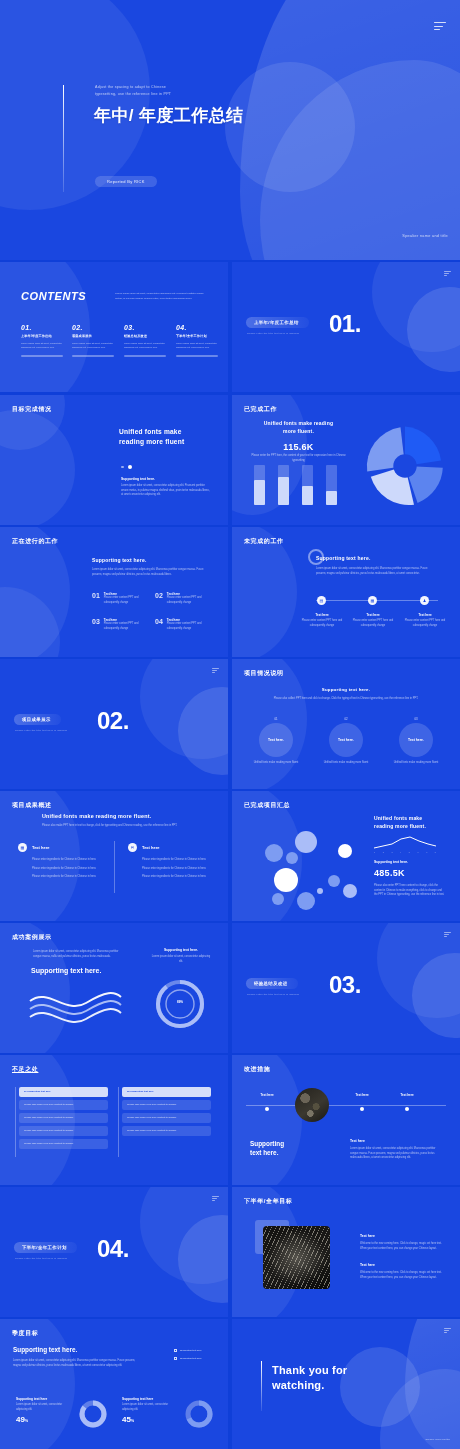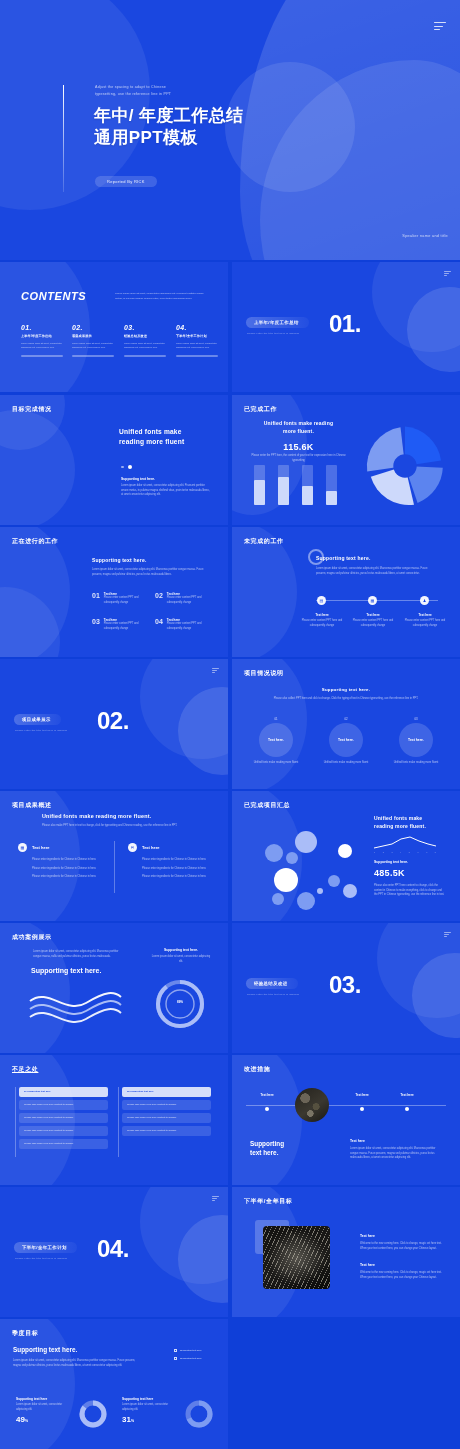--- a/index.html
+++ b/index.html
@@ -191,21 +191,20 @@
         <i></i>
         <i></i>
       </div>
     <div class="cover-rule"></div>
     <div class="cover-eyebrow">
       <div>Adjust the spacing to adapt to Chinese</div>
       <div>typesetting, use the reference line in PPT</div>
     </div>
     <div class="cover-title">
       <div>年中/ 年度工作总结</div>
-      <div>通用PPT模板</div>
     </div>
     <div class="cover-chip">Reported By RICK</div>
     <div class="cover-foot">Speaker name and title</div>
   </div>
 
   <div class="slide" style="left:0;top:262px;">
     <div class="blob b-l1" style="left:-60px;top:-20px;width:150px;height:175px;border-radius:55% 45% 50% 50%/60% 50% 50% 40%;"></div>
     <div class="contents-h">CONTENTS</div>
     <div class="contents-note lorem">Lorem ipsum dolor sit amet, consectetur adipiscing elit. Praesent porttitor ornare metus, in pulvinar magna eleifend vitae, proin tortor malesuada libero.</div>
     <div class="c-col" style="left:21px;">
@@ -590,23 +589,39 @@
     </div>
     <svg style="position:absolute;left:78px;top:80px;" width="30" height="30" viewBox="0 0 30 30">
       <circle cx="15" cy="15" r="11" fill="none" stroke="#ffffff" stroke-width="5" opacity=".3"></circle>
       <circle cx="15" cy="15" r="11" fill="none" stroke="#aabdf8" stroke-width="5" stroke-dasharray="59 10" transform="rotate(-90 15 15)"></circle>
     </svg>
 
     <div style="position:absolute;left:122px;top:78px;width:58px;">
       <div style="font-size:3.2px;font-weight:bold;">Supporting text here</div>
       <div class="lorem lorem-xxs" style="margin-top:2px;">Lorem ipsum dolor sit amet, consectetur adipiscing elit.</div>
       <div style="margin-top:3px;font-size:8px;font-weight:bold;">
-        <span>31</span><span style="font-size:3.5px;">%</span>
+        <span>45</span><span style="font-size:3.5px;">%</span>
       </div>
     </div>
     <svg style="position:absolute;left:184px;top:80px;" width="30" height="30" viewBox="0 0 30 30">
       <circle cx="15" cy="15" r="11" fill="none" stroke="#ffffff" stroke-width="5" opacity=".3"></circle>
       <circle cx="15" cy="15" r="11" fill="none" stroke="#7d9cf2" stroke-width="5" stroke-dasharray="47 22" transform="rotate(-90 15 15)"></circle>
     </svg>
   </div>
 
+  <div class="slide" style="left:232px;top:1319px;">
+    <div class="blob b-l2" style="left:108px;top:28px;width:80px;height:80px;"></div>
+    <div class="cover-curve" style="right:-55px;top:-40px;width:110px;height:180px;"></div>
+    <div class="cover-curve2" style="right:-40px;bottom:-60px;width:120px;height:140px;"></div>
+    <div class="corner">
+        <i></i>
+        <i></i>
+        <i></i>
+      </div>
+    <div class="thanks-rule"></div>
+    <div class="thanks">
+      <div>Thank you for</div>
+      <div>watching.</div>
+    </div>
+    <div style="position:absolute;right:10px;bottom:8px;font-size:2.4px;color:rgba(255,255,255,.6);">Speaker name and title</div>
+  </div>
 
 </div>
 
 </body></html>

